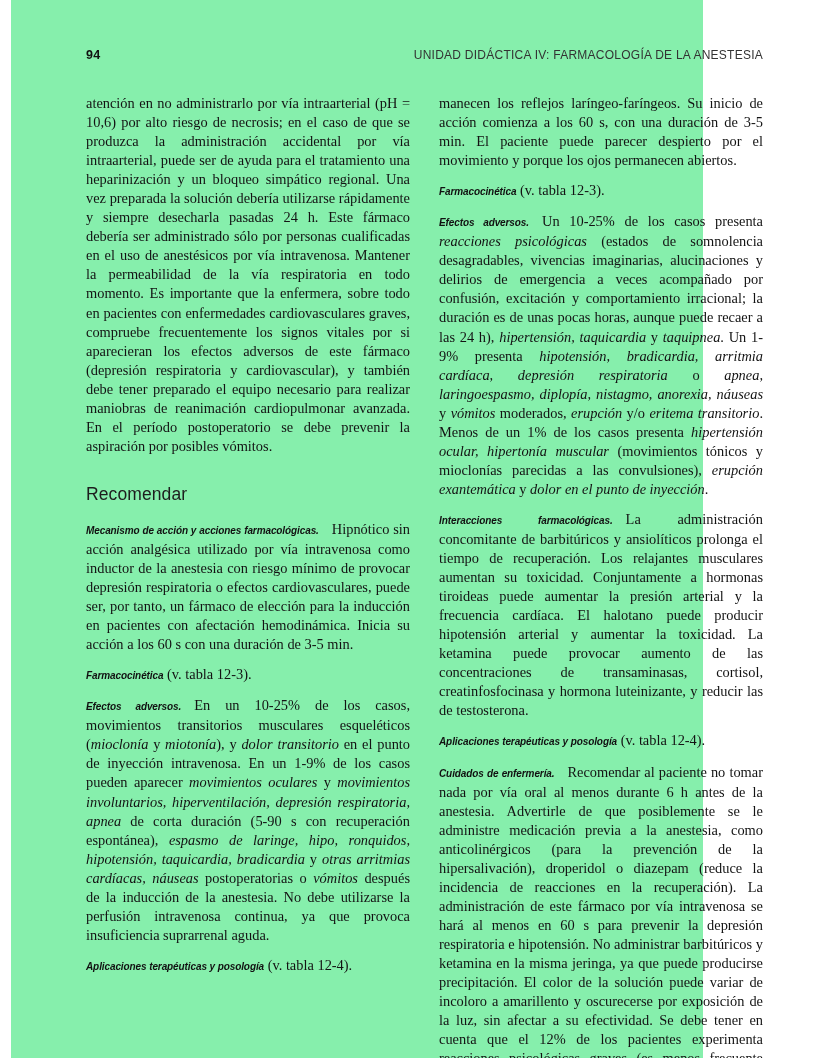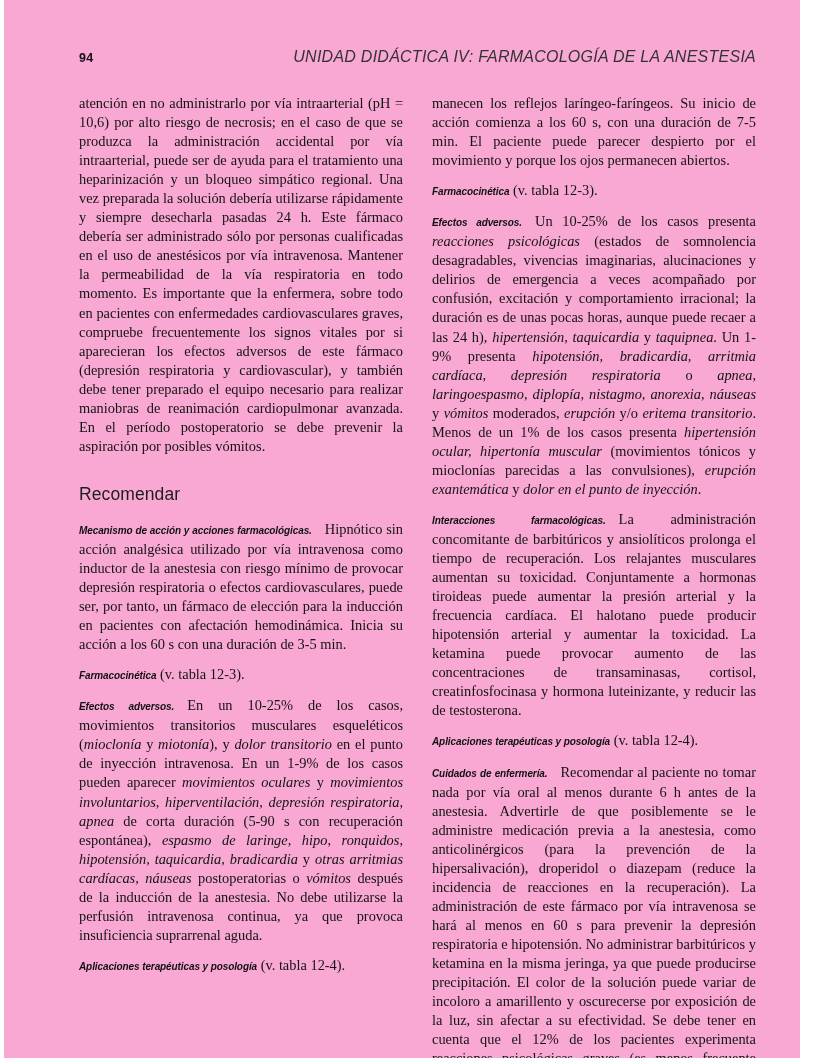--- a/index.html
+++ b/index.html
@@ -12,24 +12,24 @@
     height: 1058px;
     position: relative;
     overflow: hidden;
     font-family: "Liberation Serif", serif;
     color: #1a1a1a;
     -webkit-font-smoothing: antialiased;
   }
 
   .page {
     position: absolute;
-    left: 4px; top: 0;
-    width: 796px;
+    left: 11px; top: 0;
+    width: 692px;
     height: 1058px;
-    background: #f9a8d4;
+    background: #86efac;
   }
 
   
   .runhead {
     position: absolute;
     left: 75px;
     top: 48px;
     width: 677px;
     display: flex;
     align-items: baseline;
@@ -37,22 +37,21 @@
   }
   .folio {
     font-family: "Liberation Sans", sans-serif;
     font-weight: bold;
     font-size: 12.5px;
     letter-spacing: 0.2px;
     color: #111;
   }
   .runtitle {
     font-family: "Liberation Sans", sans-serif;
-    font-style: italic;
-    font-size: 16px;
+    font-size: 12px;
     letter-spacing: 0.25px;
     color: #333;
     white-space: nowrap;
     margin-left: 8px;
   }
 
   
   .columns {
     position: absolute;
     left: 75px;
@@ -134,21 +133,21 @@
 
       <p class="body"><span class="lead">Efectos adversos.</span><span class="gap"></span><span>En un 10-25% de los casos, movimientos transitorios musculares esqueléticos (</span><span class="it">mioclonía</span><span> y </span><span class="it">miotonía</span><span>), y </span><span class="it">dolor transitorio</span><span> en el punto de inyección intravenosa. En un 1-9% de los casos pueden aparecer </span><span class="it">movimientos oculares</span><span> y </span><span class="it">movimientos involuntarios, hiperventilación, depresión respiratoria, apnea</span><span> de corta duración (5-90 s con recuperación espontánea), </span><span class="it">espasmo de laringe, hipo, ronquidos, hipotensión, taquicardia, bradicardia</span><span> y </span><span class="it">otras arritmias cardíacas, náuseas</span><span> postoperatorias o </span><span class="it">vómitos</span><span> después de la inducción de la anestesia. No debe utilizarse la perfusión intravenosa continua, ya que provoca insuficiencia suprarrenal aguda.</span></p>
 
 
       <p class="body"><span class="lead">Aplicaciones terapéuticas y posología</span><span> (v. tabla 12-4).</span></p>
 
     </div>
 
     <div class="col">
 
-      <p class="body">manecen los reflejos laríngeo-faríngeos. Su inicio de acción comienza a los 60 s, con una duración de 7-5 min. El paciente puede parecer despierto por el movimiento y porque los ojos permanecen abiertos.</p>
+      <p class="body">manecen los reflejos laríngeo-faríngeos. Su inicio de acción comienza a los 60 s, con una duración de 3-5 min. El paciente puede parecer despierto por el movimiento y porque los ojos permanecen abiertos.</p>
 
       <p class="body"><span class="lead">Farmacocinética</span><span> (v. tabla 12-3).</span></p>
 
       <p class="body"><span class="lead">Efectos adversos.</span><span class="gap"></span><span>Un 10-25% de los casos presenta </span><span class="it">reacciones psicológicas</span><span> (estados de somnolencia desagradables, vivencias imaginarias, alucinaciones y delirios de emergencia a veces acompañado por confusión, excitación y comportamiento irracional; la duración es de unas pocas horas, aunque puede recaer a las 24 h), </span><span class="it">hipertensión, taquicardia</span><span> y </span><span class="it">taquipnea</span><span>. Un 1-9% presenta </span><span class="it">hipotensión, bradicardia, arritmia cardíaca, depresión respiratoria</span><span> o </span><span class="it">apnea, laringoespasmo, diplopía, nistagmo, anorexia, náuseas</span><span> y </span><span class="it">vómitos</span><span> moderados, </span><span class="it">erupción</span><span> y/o </span><span class="it">eritema transitorio</span><span>. Menos de un 1% de los casos presenta </span><span class="it">hipertensión ocular, hipertonía muscular</span><span> (movimientos tónicos y mioclonías parecidas a las convulsiones), </span><span class="it">erupción exantemática</span><span> y </span><span class="it">dolor en el punto de inyección</span><span>.</span></p>
 
       <p class="body"><span class="lead">Interacciones farmacológicas.</span><span class="gap"></span><span>La administración concomitante de barbitúricos y ansiolíticos prolonga el tiempo de recuperación. Los relajantes musculares aumentan su toxicidad. Conjuntamente a hormonas tiroideas puede aumentar la presión arterial y la frecuencia cardíaca. El halotano puede producir hipotensión arterial y aumentar la toxicidad. La ketamina puede provocar aumento de las concentraciones de transaminasas, cortisol, creatinfosfocinasa y hormona luteinizante, y reducir las de testosterona.</span></p>
 
       <p class="body"><span class="lead">Aplicaciones terapéuticas y posología</span><span> (v. tabla 12-4).</span></p>
 
       <p class="body"><span class="lead">Cuidados de enfermería.</span><span class="gap"></span><span>Recomendar al paciente no tomar nada por vía oral al menos durante 6 h antes de la anestesia. Advertirle de que posiblemente se le administre medicación previa a la anestesia, como anticolinérgicos (para la prevención de la hipersalivación), droperidol o diazepam (reduce la incidencia de reacciones en la recuperación). La administración de este fármaco por vía intravenosa se hará al menos en 60 s para prevenir la depresión respiratoria e hipotensión. No administrar barbitúricos y ketamina en la misma jeringa, ya que puede producirse precipitación. El color de la solución puede variar de incoloro a amarillento y oscurecerse por exposición de la luz, sin afectar a su efectividad. Se debe tener en cuenta que el 12% de los pacientes experimenta reacciones psicológicas graves (es menos frecuente cuando se administra por vía intramuscular). Durante la recuperación del paciente debe minimizarse su estimulación verbal, táctil y visual. Si el paciente se encuentra en el ámbito ambulatorio, debe permanecer bajo control hasta que la recuperación de la anestesia sea completa, y se le aconsejará que sea acompañado por un adulto y que no conduzca ni realice actividades que requieran especial control durante al menos 24 h o más después de la anestesia. Hay que tener en cuenta la aparición de otros efectos adversos, como la depresión respiratoria, que puede requerir incluso ventilación mecánica.</span></p>

